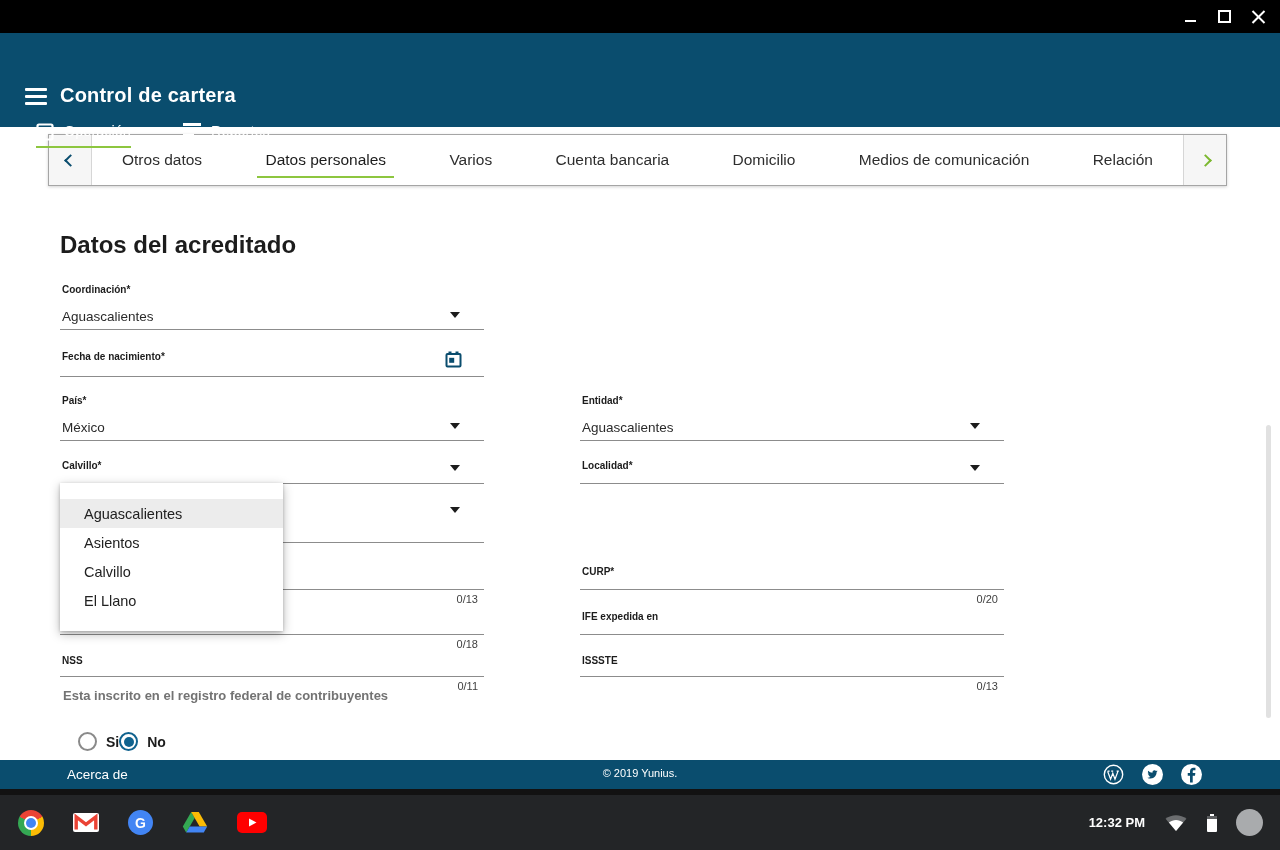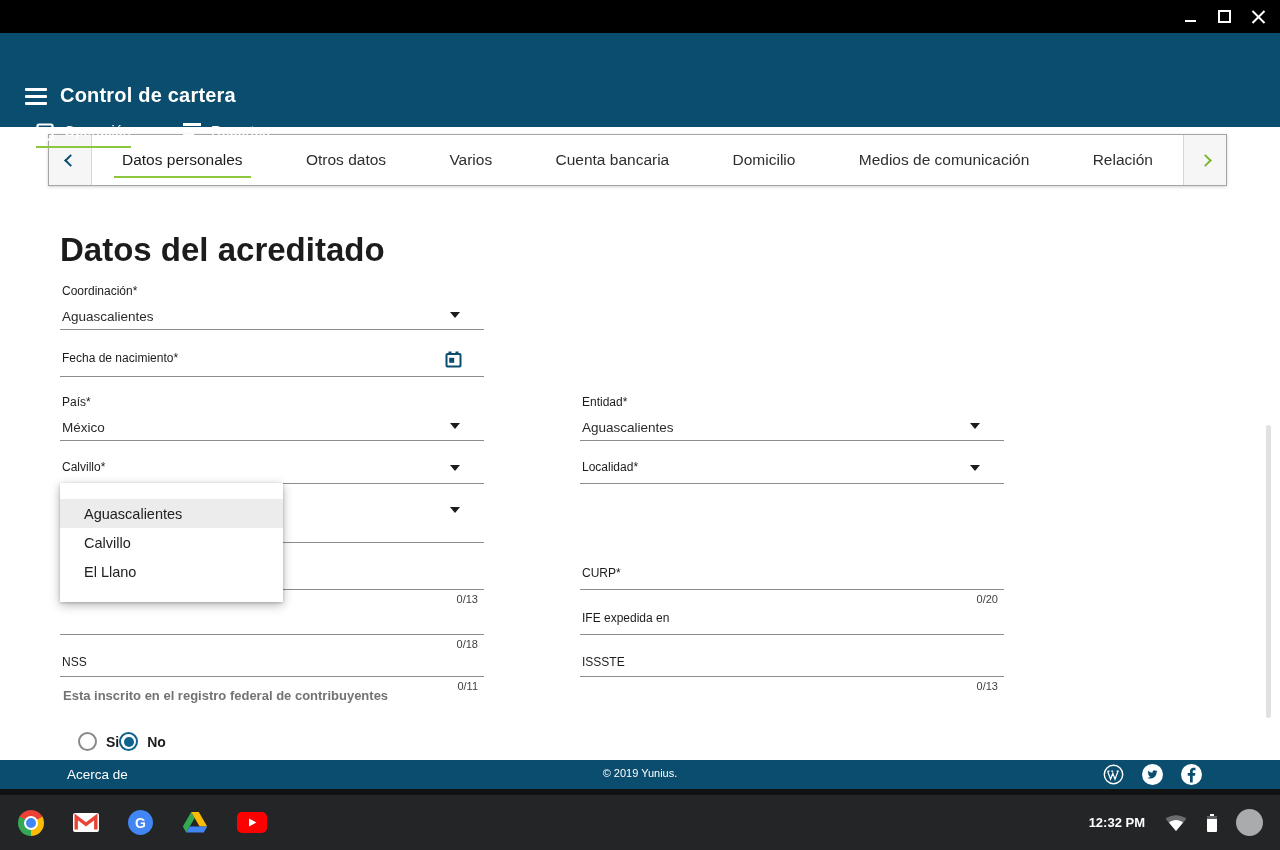--- a/index.html
+++ b/index.html
@@ -35,23 +35,23 @@
   .paddle-right{border-left:1px solid #d6d6d6}
   .chev{width:9px;height:9px;border-left:2.5px solid;border-bottom:2.5px solid}
   .chev-l{color:#0a4d6e;transform:rotate(45deg)}
   .chev-r{color:#7cb82f;transform:rotate(225deg)}
   .tabs{flex:1;display:flex;justify-content:space-between;padding:0 18px}
   .tab{display:flex;align-items:center;padding:0 12px;font-size:15.5px;color:#2e2e2e;position:relative;cursor:pointer;white-space:nowrap}
   .tab.active{color:#1c1c1c}
   .tab.active:after{content:"";position:absolute;left:4px;right:4px;bottom:7px;height:2px;background:#8dc63f}
 
   
-  .page-title{position:absolute;left:60px;top:231px;font-size:33px;font-weight:bold;color:#1c1c1c}
+  .page-title{position:absolute;left:60px;top:231px;font-size:24px;font-weight:bold;color:#1c1c1c}
   .field{position:absolute;border-bottom:1px solid #8c8c8c}
-  .flabel{position:absolute;left:2px;top:0;font-size:12px;font-weight:normal;color:#1c1c1c;white-space:nowrap}
+  .flabel{position:absolute;left:2px;top:0;font-size:10px;font-weight:bold;color:#1c1c1c;white-space:nowrap}
   .fvalue{position:absolute;left:2px;bottom:5px;font-size:13.5px;color:#2a2a2a}
   .arrow{position:absolute;right:24px;width:0;height:0;border-left:5.5px solid transparent;border-right:5.5px solid transparent;border-top:6.5px solid #1c1c1c}
   .arrow-bottom{bottom:11px}
   .arrow-top{top:5px}
   .arrow-mid{top:10px}
   .fcounter{position:absolute;right:6px;top:100%;margin-top:4px;font-size:11px;color:#3f3f3f}
   .cal-wrap{position:absolute;right:22px;top:0}
   .q-label{position:absolute;left:63px;top:688px;font-size:13px;font-weight:bold;color:#737373}
   .radios{position:absolute;left:78px;top:732px;display:flex;}
   .radio-opt{display:flex;align-items:center;gap:9px;cursor:pointer}
@@ -132,22 +132,22 @@
       <span>Reportes</span>
     </div>
   </div>
 </div>
 
 <div class="tabstrip">
   <div class="paddle paddle-left">
     <span class="chev chev-l"></span>
   </div>
   <div class="tabs">
+    <div class="tab">Otros datos</div>
     <div class="tab active">Datos personales</div>
-    <div class="tab">Otros datos</div>
     <div class="tab">Varios</div>
     <div class="tab">Cuenta bancaria</div>
     <div class="tab">Domicilio</div>
     <div class="tab">Medios de comunicación</div>
     <div class="tab">Relación</div>
   </div>
   <div class="paddle paddle-right">
     <span class="chev chev-r"></span>
   </div>
 </div>
@@ -232,20 +232,21 @@
     <span class="radio-label">Si</span>
   </div>
   <div class="radio-opt selected">
     <span class="radio-circle"></span>
     <span class="radio-label">No</span>
   </div>
 </div>
 
 <div class="dd-panel">
   <div class="dd-item hl">Aguascalientes</div>
+  <div class="dd-item">Asientos</div>
   <div class="dd-item">Calvillo</div>
   <div class="dd-item">El Llano</div>
 </div>
 
 <div class="scroll-thumb"></div>
 
 <div class="appfooter">
   <div class="foot-about">Acerca de</div>
   <div class="foot-copy">© 2019 Yunius.</div>
   <div class="foot-social">

